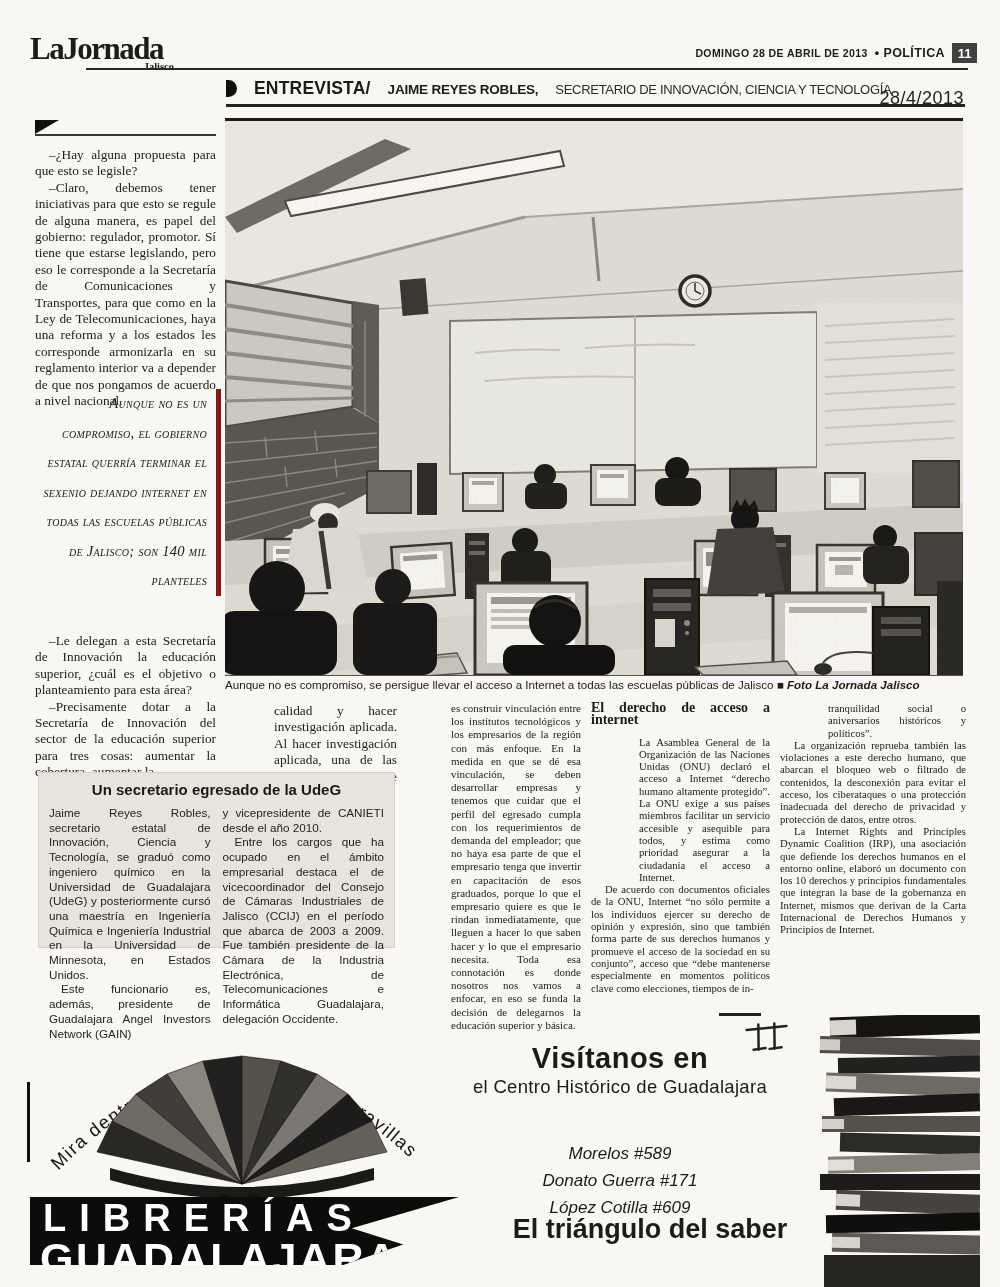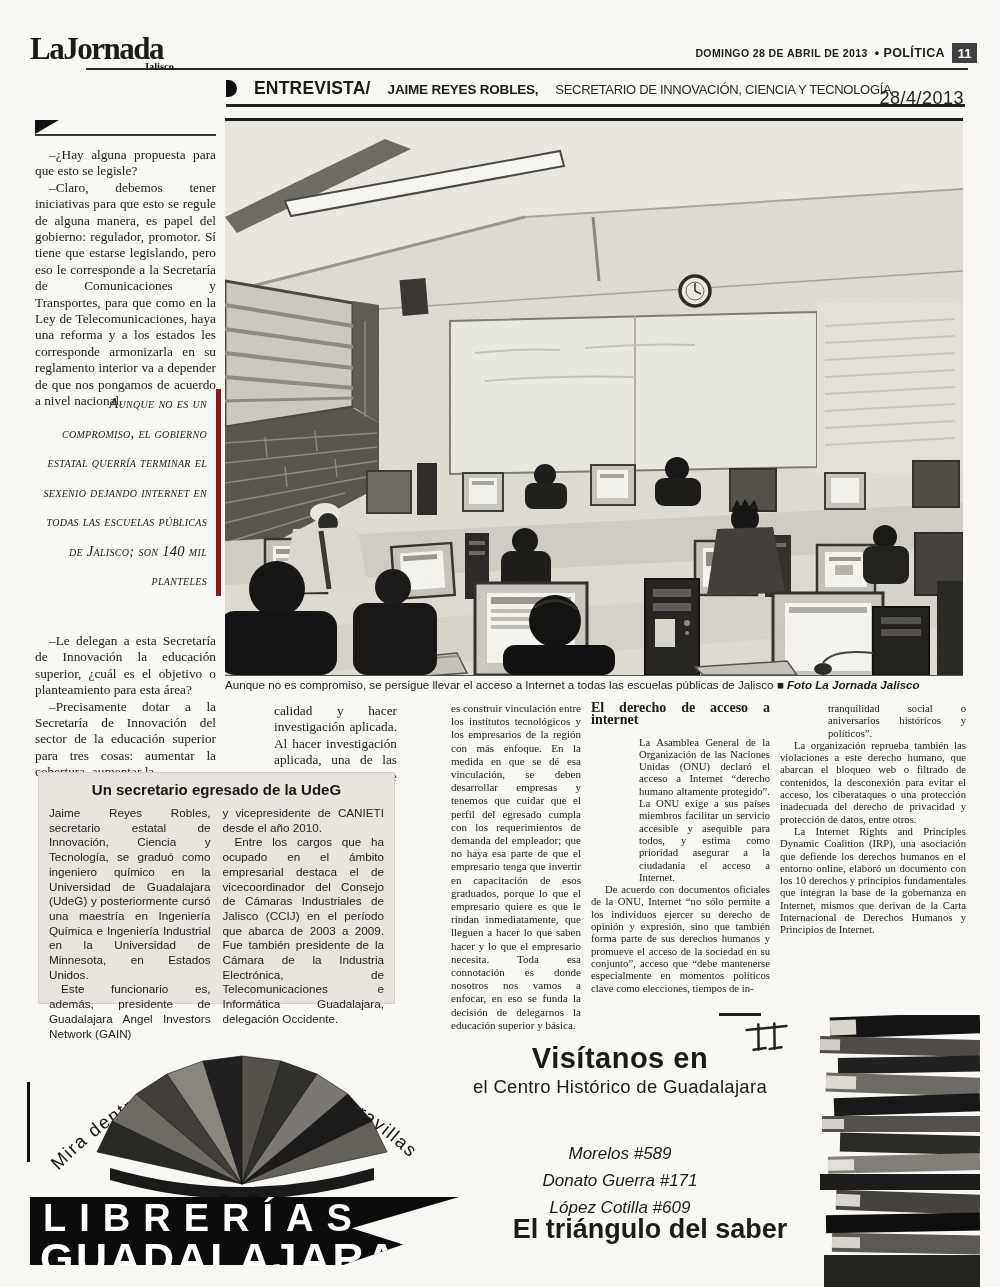--- a/index.html
+++ b/index.html
@@ -56,21 +56,21 @@
 
   
   #photo{left:225px;top:118px;width:738px;height:554px;border-top:3px solid #1e1d1a;
          border-bottom:1px solid #55524c;background:#dedbd3;}
   #photo svg{display:block;}
   #caption{left:225px;top:678px;width:738px;font-family:"Liberation Sans",sans-serif;
            font-size:11.6px;line-height:14px;color:#1d1c19;}
   #caption .credit{font-weight:700;font-style:italic;}
 
   
-  #profile-box{left:38px;top:772px;width:357px;height:232px;background:#e6e4dd;
+  #profile-box{left:38px;top:772px;width:357px;height:176px;background:#e6e4dd;
                box-shadow:0 0 0 1px #d4d2ca inset;}
   #profile-box h2{margin:9px 8px 6px 8px;text-align:center;font-family:"Liberation Sans",sans-serif;
                   font-size:15px;font-weight:700;color:#1a1916;}
   #profile-cols{display:flex;gap:12px;padding:2px 11px 0 11px;}
   #profile-cols .pc{flex:1;font-family:"Liberation Sans",sans-serif;font-size:11.7px;
                     line-height:14.7px;text-align:justify;color:#24231f;}
   #profile-cols p{margin:0;text-indent:12px;}
   #profile-cols p.flush{text-indent:0;}
 
   

